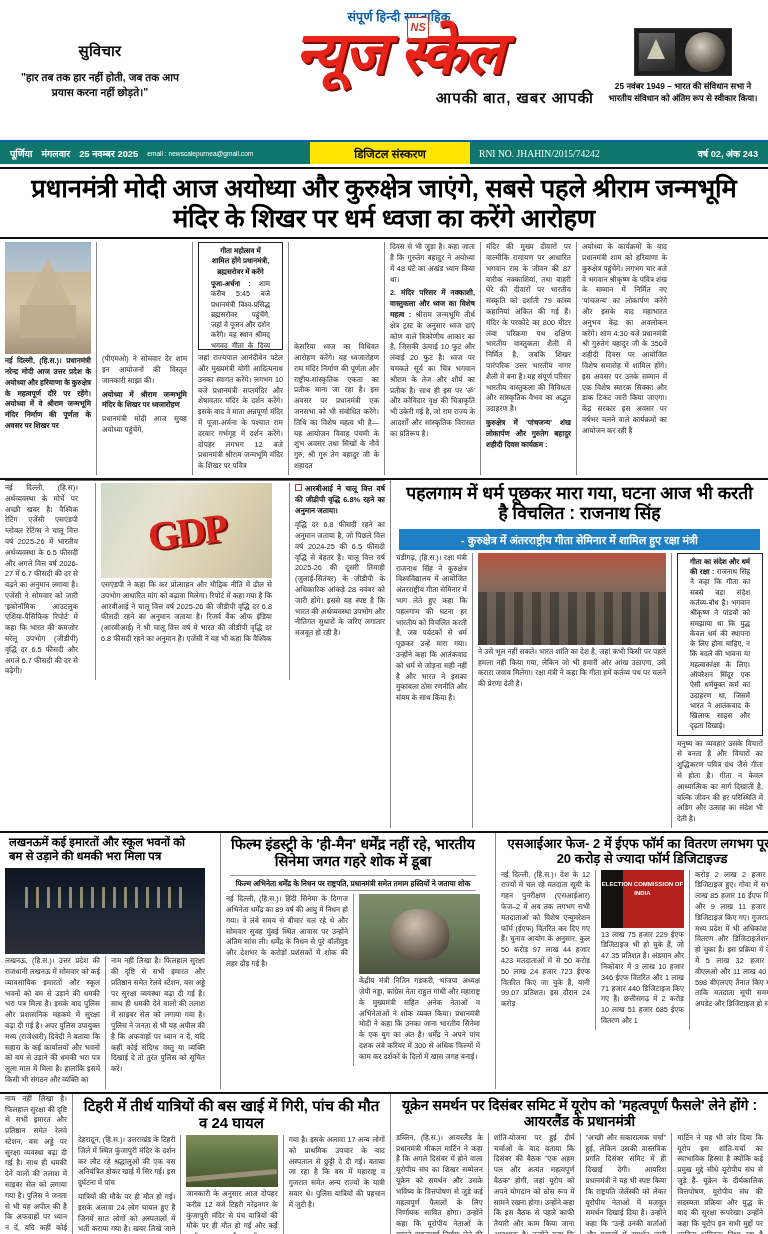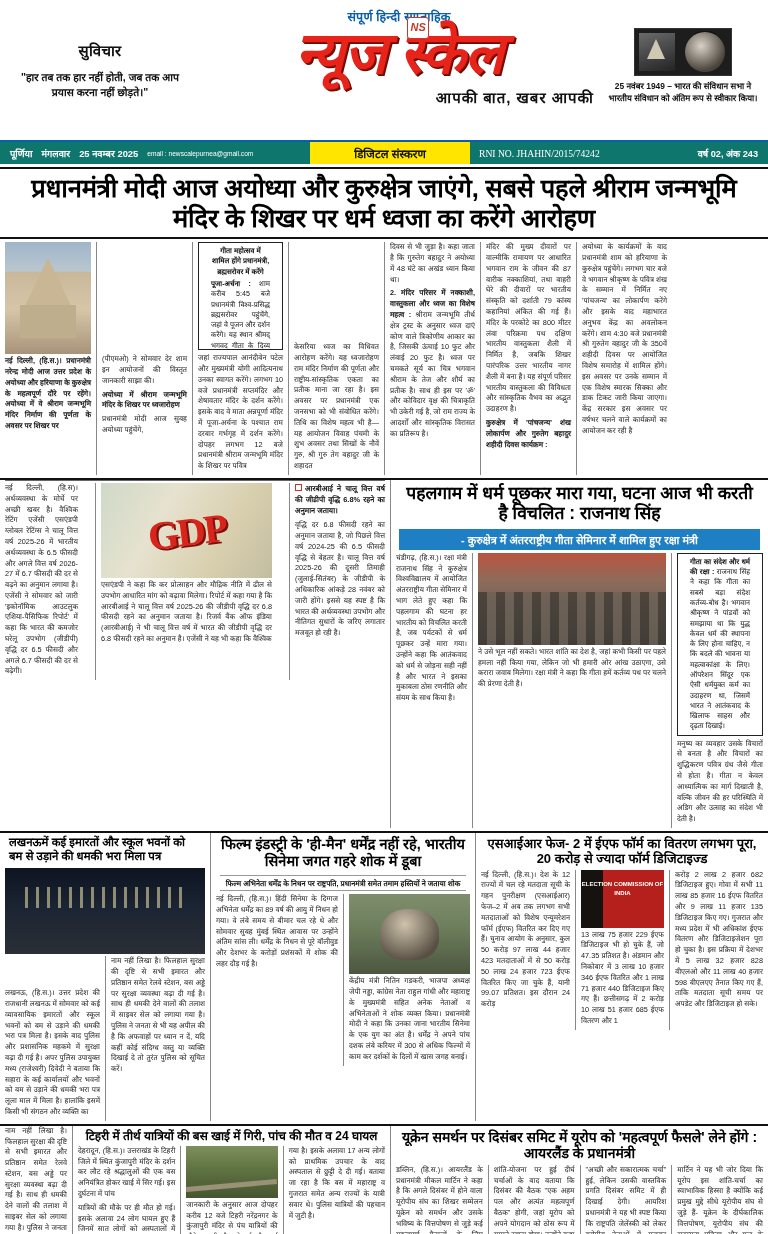--- a/index.html
+++ b/index.html
@@ -284,27 +284,27 @@
           <div class="body-col">
               <p>मनुष्य का व्यवहार उसके विचारों से बनता है और विचारों का शुद्धिकरण पवित्र ग्रंथ जैसे गीता से होता है। गीता न केवल आध्यात्मिक का मार्ग दिखाती है, बल्कि जीवन की हर परिस्थिति में अडिग और उत्साह का संदेश भी देती है।</p>
             </div>
         </div>
       </div>
     </div>
   </div>
 
   <div class="sep-thick"></div>
 
-  <div class="cols" style="grid-template-columns:210px 265px 293px;">
+  <div class="cols" style="grid-template-columns:210px 265px 293px;gap:10px;">
 
     <div class="block">
       <div class="sub-head" style="font-size:11.5px;text-align:left;">लखनऊमें कई इमारतों और स्कूल भवनों को बम से उड़ाने की धमकी भरा मिला पत्र</div>
       <div class="ph ph-night" style="height:86px;margin:2px 0;"></div>
       <div class="cols" style="grid-template-columns:1fr 1fr;">
-        <div class="block" style="padding-left:0;margin-top:32px;">
+        <div class="block" style="padding-left:0;">
             <div class="body-col">
               <p>लखनऊ, (हि.स.)। उत्तर प्रदेश की राजधानी लखनऊ में सोमवार को कई व्यावसायिक इमारतों और स्कूल भवनों को बम से उड़ाने की धमकी भरा पत्र मिला है। इसके बाद पुलिस और प्रशासनिक महकमे में सुरक्षा बढ़ा दी गई है। अपर पुलिस उपायुक्त मध्य (राजेश्वरी) दिवेदी ने बताया कि सहारा के कई कार्यालयों और भवनों को बम से उड़ाने की धमकी भरा पत्र लूला माल में मिला है। हालांकि इसमें किसी भी संगठन और व्यक्ति का</p>
             </div>
           </div>
         <div class="block vrule" style="padding-right:0;">
             <div class="body-col">
               <p>नाम नहीं लिखा है। फिलहाल सुरक्षा की दृष्टि से सभी इमारत और प्रतिष्ठान समेत रेलवे स्टेशन, बस अड्डे पर सुरक्षा व्यवस्था बढ़ा दी गई है। साथ ही धमकी देने वालों की तलाश में साइबर सेल को लगाया गया है। पुलिस ने जनता से भी यह अपील की है कि अफवाहों पर ध्यान न दें, यदि कहीं कोई संदिग्ध वस्तु या व्यक्ति दिखाई दे तो तुरंत पुलिस को सूचित करें।</p>
             </div>
           </div>
       </div>
@@ -358,21 +358,21 @@
 
   <div class="cols" style="grid-template-columns:390px 378px;">
 
     <div class="cols" style="grid-template-columns:72px 1fr;">
       <div class="block" style="padding-left:5px;">
         <div class="body-col">
             <p>नाम नहीं लिखा है। फिलहाल सुरक्षा की दृष्टि से सभी इमारत और प्रतिष्ठान समेत रेलवे स्टेशन, बस अड्डे पर सुरक्षा व्यवस्था बढ़ा दी गई है। साथ ही धमकी देने वालों की तलाश में साइबर सेल को लगाया गया है। पुलिस ने जनता से भी यह अपील की है कि अफवाहों पर ध्यान न दें, यदि कहीं कोई संदिग्ध वस्तु या व्यक्ति दिखाई दे तो तुरंत पुलिस को सूचित करें।</p>
           </div>
       </div>
       <div class="block vrule">
-        <div class="sub-head" style="font-size:12px;">टिहरी में तीर्थ यात्रियों की बस खाई में गिरी, पांच की मौत व 24 घायल</div>
+        <div class="sub-head" style="font-size:15px;">टिहरी में तीर्थ यात्रियों की बस खाई में गिरी, पांच की मौत व 24 घायल</div>
         <div class="cols" style="grid-template-columns:1fr 1fr 1fr;">
           <div class="block" style="padding-left:0;">
               <div class="body-col">
                 <p>देहरादून, (हि.स.)। उत्तराखंड के टिहरी जिले में स्थित कुंजापुरी मंदिर के दर्शन कर लौट रहे श्रद्धालुओं की एक बस अनियंत्रित होकर खाई में सिर गई। इस दुर्घटना में पांच</p>
                 <p>यात्रियों की मौके पर ही मौत हो गई। इसके अलावा 24 लोग घायल हुए हैं जिनमें सात लोगों को अस्पतालों में भर्ती कराया गया है। खबर लिखे जाने तक मृतकों की शिनाख्त नहीं हो सकी थी।</p>
               </div>
             </div>
           <div class="block vrule">
             <div class="ph ph-hill" style="height:52px;margin-bottom:2px;"></div>
             <div class="body-col">

